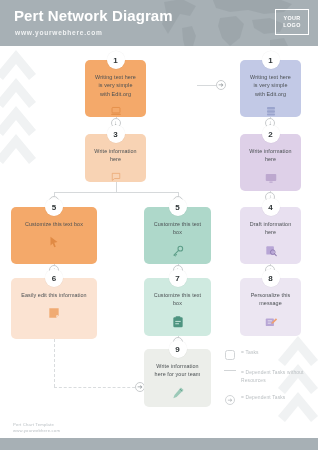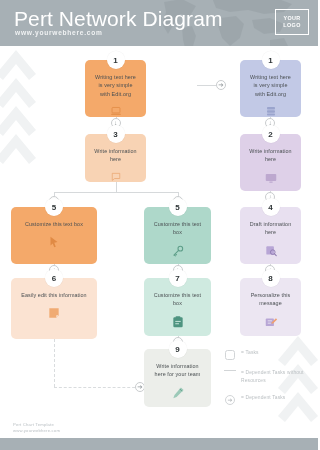--- a/index.html
+++ b/index.html
@@ -12,21 +12,21 @@
   }
 
   
   .header{
     position:absolute; left:0; top:0; width:318px; height:46px;
     background:#a7b0b5; overflow:hidden;
   }
   .map-wm{ position:absolute; right:16px; top:-6px; width:150px; height:62px; opacity:.17; }
   .hdr-title{
     position:absolute; left:14px; top:7px;
-    font-size:21px; font-weight:normal; color:#ffffff; letter-spacing:.1px;
+    font-size:15px; font-weight:bold; color:#ffffff; letter-spacing:.1px;
   }
   .hdr-url{
     position:absolute; left:15px; top:29px;
     font-size:6.6px; font-weight:bold; color:#f0f2f3; letter-spacing:.75px;
   }
   .logo-box{
     position:absolute; right:9px; top:9px; width:34px; height:26px;
     border:1px solid #ffffff; color:#ffffff;
     display:flex; flex-direction:column; align-items:center; justify-content:center;
     font-size:5.4px; font-weight:bold; line-height:1.35; letter-spacing:.4px;

